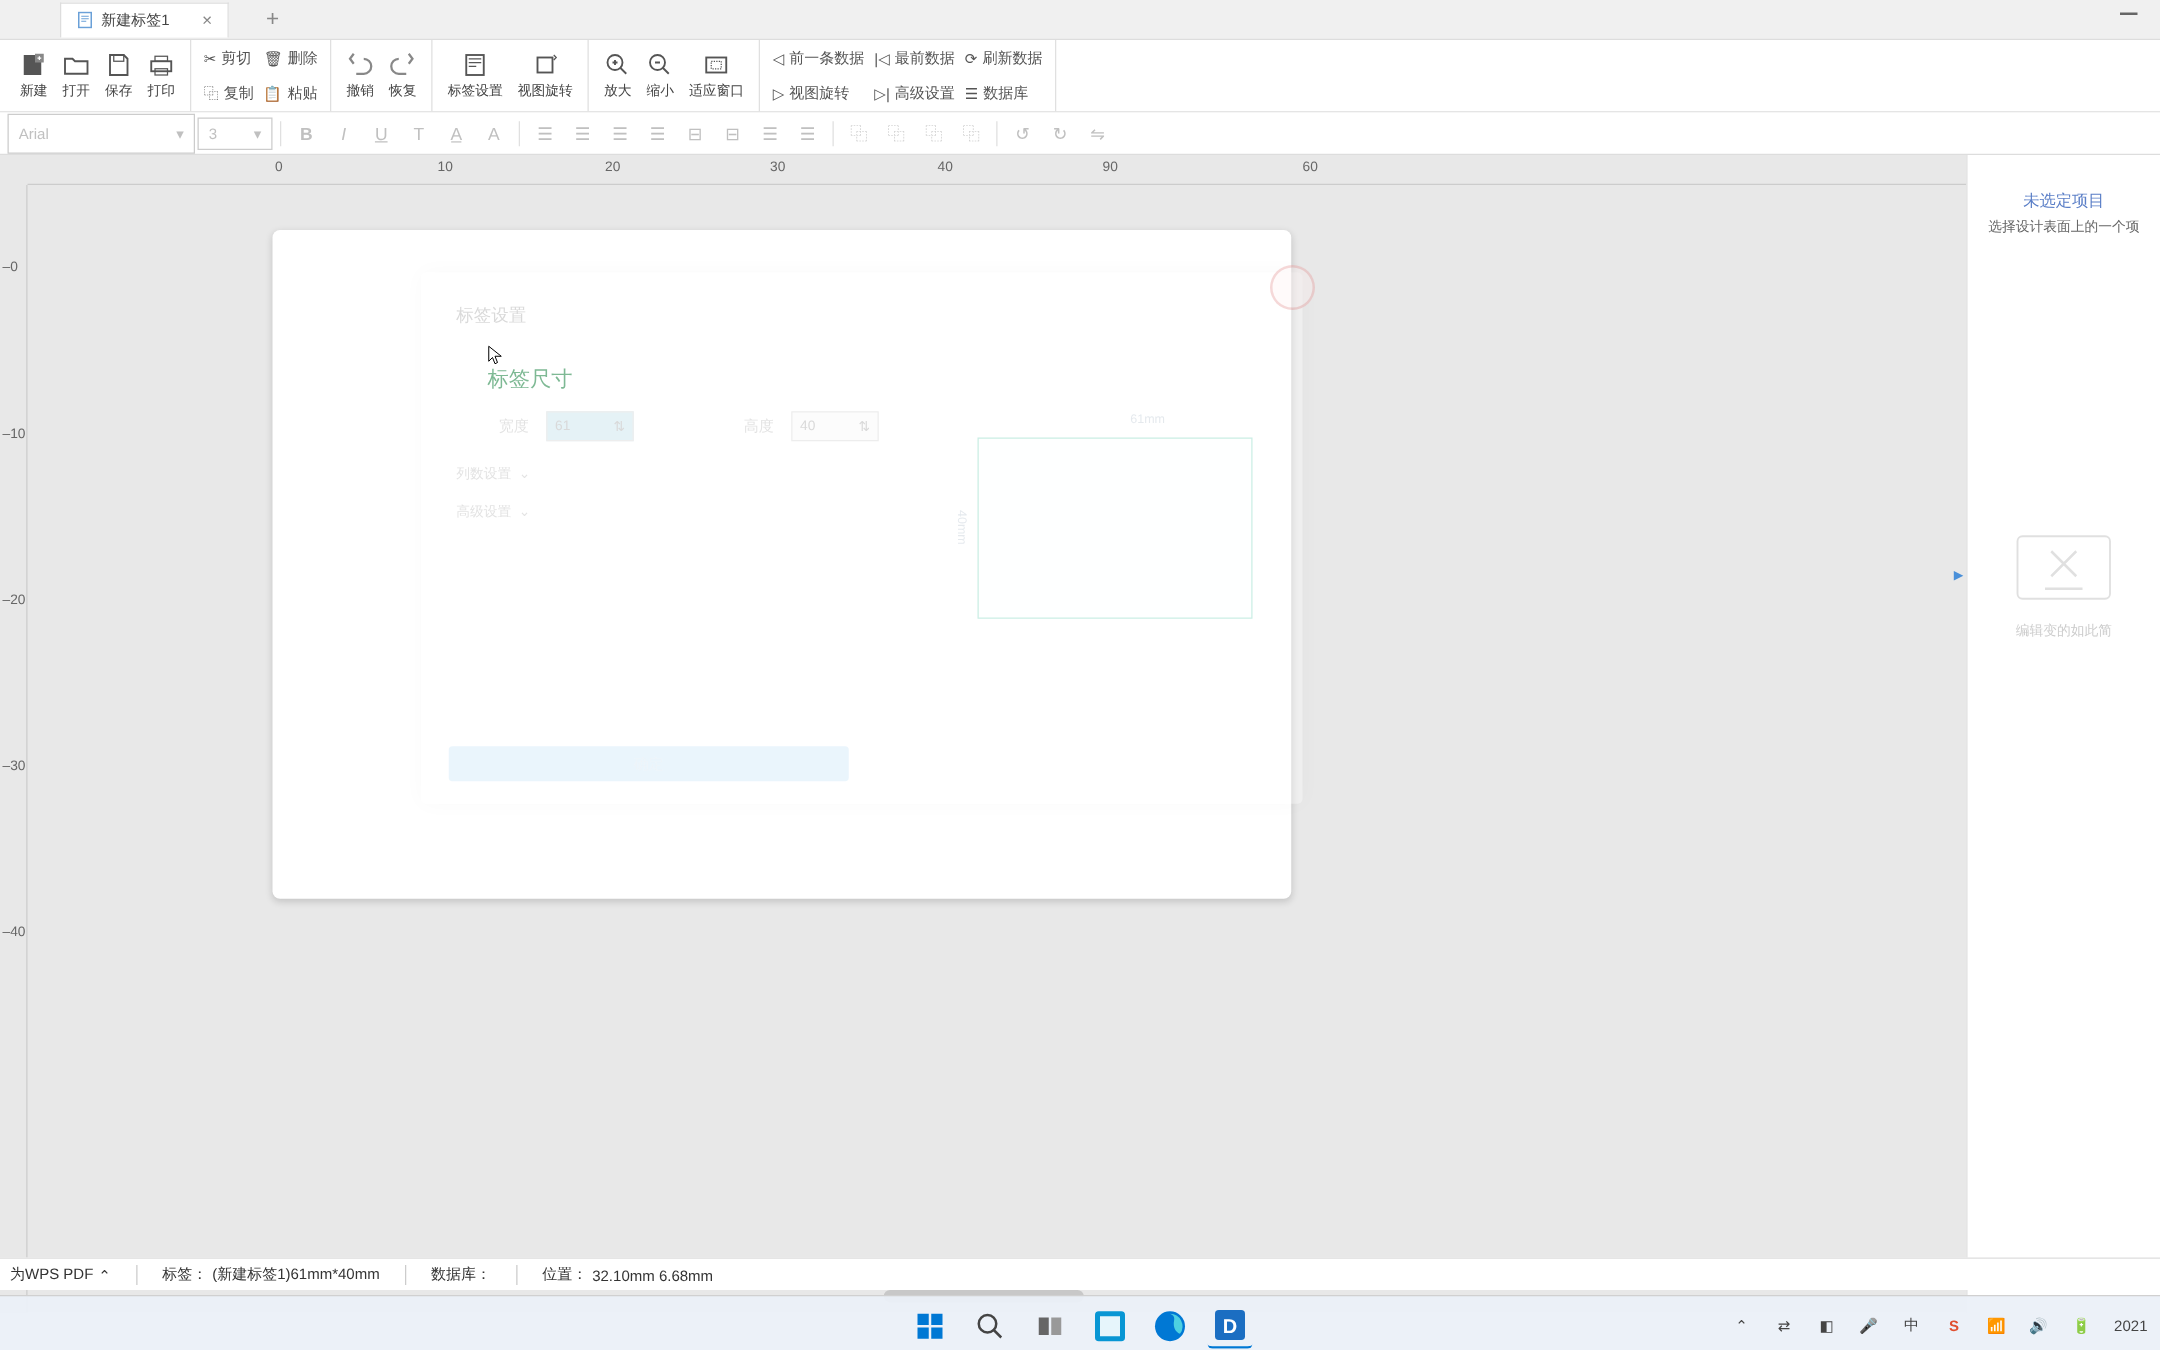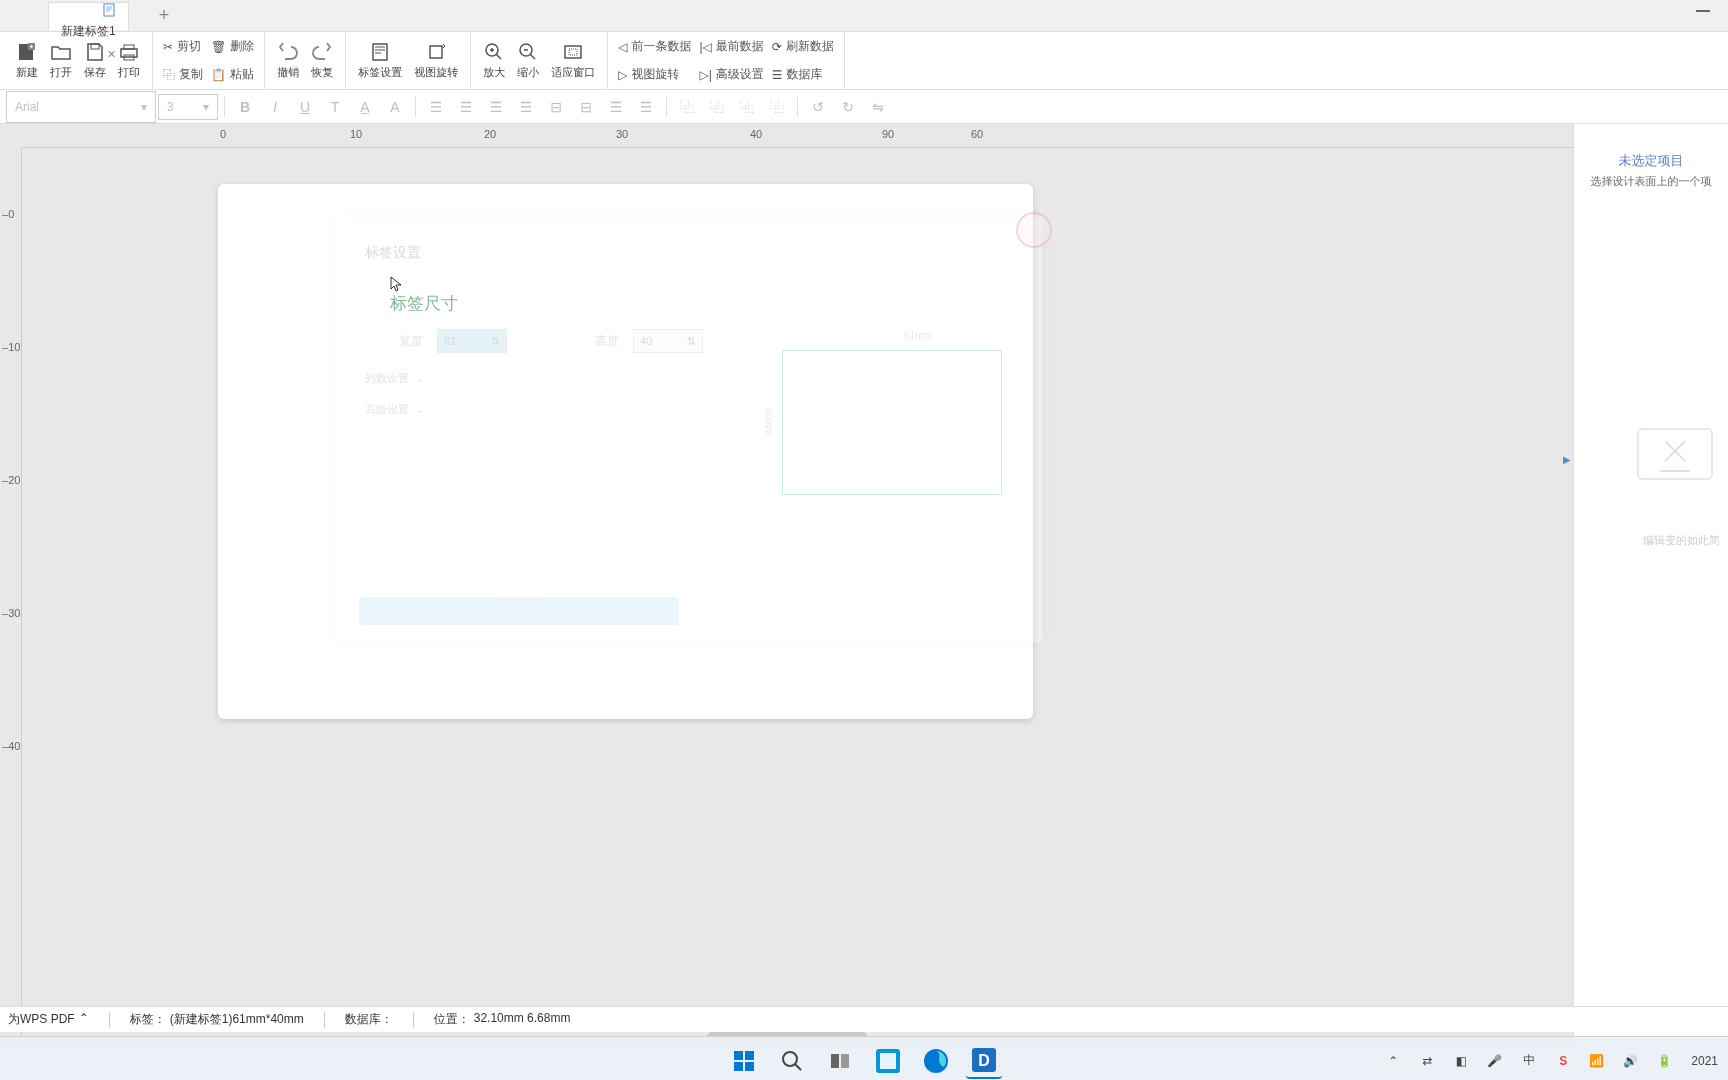--- a/index.html
+++ b/index.html
@@ -1,20 +1,20 @@
 <!DOCTYPE html>
 <html><head>
 <meta charset="utf-8">
 <style>
 * { margin: 0; padding: 0; box-sizing: border-box; font-family: "Microsoft YaHei", sans-serif; }
 body { width: 1728px; height: 1080px; overflow: hidden; background: #f5f5f5; position: relative; }
 
 
 .tab-bar { height: 32px; background: #f0f0f0; display: flex; align-items: center; padding-left: 48px; border-bottom: 1px solid #ddd; }
-.tab { display: flex; align-items: flex-end; background: #fff; height: 28px; padding: 0 12px; border: 1px solid #ddd; border-bottom: none; font-size: 12px; color: #444; gap: 6px; flex-direction: column; }
+.tab { display: flex; align-items: center; background: #fff; height: 28px; padding: 0 12px; border: 1px solid #ddd; border-bottom: none; font-size: 12px; color: #444; gap: 6px; }
 .tab-icon { width: 14px; height: 14px; display: inline-flex; }
 .tab-close { margin-left: 20px; color: #888; cursor: pointer; font-size: 14px; }
 .new-tab { margin-left: 30px; color: #888; font-size: 18px; cursor: pointer; }
 .win-min { position: absolute; right: 18px; top: 10px; width: 14px; height: 2px; background: #666; }
 
 
 .toolbar { height: 58px; background: #fff; display: flex; align-items: center; padding: 0 4px; border-bottom: 1px solid #ddd; }
 .tb-group { display: flex; align-items: flex-end; border-right: 1px solid #e0e0e0; padding: 0 6px; height: 100%; }
 .tb-btn { display: flex; flex-direction: column; align-items: center; justify-content: center; padding: 2px 6px; cursor: pointer; height: 100%; }
 .tb-btn-icon { width: 22px; height: 22px; display: flex; align-items: center; justify-content: center; color: #555; }
@@ -48,27 +48,27 @@
 .modal-expand { font-size: 11px; color: #ccc; display: flex; align-items: center; gap: 6px; margin-bottom: 16px; }
 .preview-box { position: absolute; right: 40px; top: 132px; width: 220px; height: 145px; border: 1px solid #a0e0d0; background: rgba(250,255,253,0.6); }
 .preview-label-top { position: absolute; right: 110px; top: 112px; font-size: 10px; color: #d0d8e0; }
 .preview-label-left { position: absolute; right: 268px; top: 190px; font-size: 10px; color: #d0d8e0; writing-mode: vertical-rl; }
 .modal-ok { position: absolute; left: 22px; bottom: 18px; width: 320px; height: 28px; background: rgba(180,220,245,0.5); border-radius: 3px; display: flex; align-items: center; justify-content: center; font-size: 12px; color: #e0ecf5; }
 
 
 .right-panel { position: absolute; right: 0; top: 124px; width: 155px; bottom: 30px; background: #fff; border-left: 1px solid #ddd; padding: 12px 8px; text-align: center; }
 .rp-title { font-size: 13px; color: #5b7fc7; margin-top: 16px; }
 .rp-sub { font-size: 11px; color: #666; margin-top: 4px; }
-.rp-tablet { margin-top: 230px; display: flex; flex-direction: column; align-items: flex-end; opacity: 0.6; gap: 36px; }
+.rp-tablet { margin-top: 230px; display: flex; flex-direction: column; align-items: center; opacity: 0.6; }
 .rp-caption { font-size: 11px; color: #aaa; margin-top: 8px; }
 .panel-collapse { position: absolute; right: 155px; top: 454px; width: 10px; height: 12px; color: #4a90d9; font-size: 10px; }
 
 
 .status-bar { position: absolute; left: 0; right: 0; bottom: 0; height: 26px; background: #fff; border-top: 1px solid #ddd; display: flex; align-items: center; font-size: 12px; color: #333; padding: 0 8px; gap: 20px; }
-.status-item { display: flex; align-items: flex-start; gap: 4px; }
+.status-item { display: flex; align-items: flex-end; gap: 4px; }
 .status-sep { width: 1px; height: 16px; background: #ccc; }
 
 
 .taskbar { position: absolute; left: 0; right: 0; bottom: -4px; height: 48px; background: rgba(235,240,248,0.95); border-top: 1px solid #d0d0d0; display: flex; align-items: center; justify-content: center; gap: 12px; }
 .taskbar-icon { width: 36px; height: 36px; display: flex; align-items: center; justify-content: center; border-radius: 4px; }
 .tray { position: absolute; right: 10px; display: flex; align-items: center; gap: 18px; font-size: 12px; color: #444; }
 .tray-icon { width: 16px; height: 16px; display: flex; align-items: center; justify-content: center; }
 
 
 .cursor { position: absolute; left: 390px; top: 276px; width: 12px; height: 16px; z-index: 100; }
@@ -299,21 +299,21 @@
 </div>
 
 <div class="canvas-area">
   <div class="ruler-h">
     <span class="ruler-h-tick" style="left:198px">0</span>
     <span class="ruler-h-tick" style="left:328px">10</span>
     <span class="ruler-h-tick" style="left:462px">20</span>
     <span class="ruler-h-tick" style="left:594px">30</span>
     <span class="ruler-h-tick" style="left:728px">40</span>
     <span class="ruler-h-tick" style="left:860px">90</span>
-    <span class="ruler-h-tick" style="left:949px">60</span>
+    <span class="ruler-h-tick" style="left:1020px">60</span>
   </div>
   <div class="ruler-v">
     <span class="ruler-v-tick" style="top:60px">–<span>0</span></span>
     <span class="ruler-v-tick" style="top:193px">–<span>10</span></span>
     <span class="ruler-v-tick" style="top:326px">–<span>20</span></span>
     <span class="ruler-v-tick" style="top:459px">–<span>30</span></span>
     <span class="ruler-v-tick" style="top:592px">–<span>40</span></span>
   </div>
   <div class="page"></div>
   <div class="scrollbar-h"></div>

